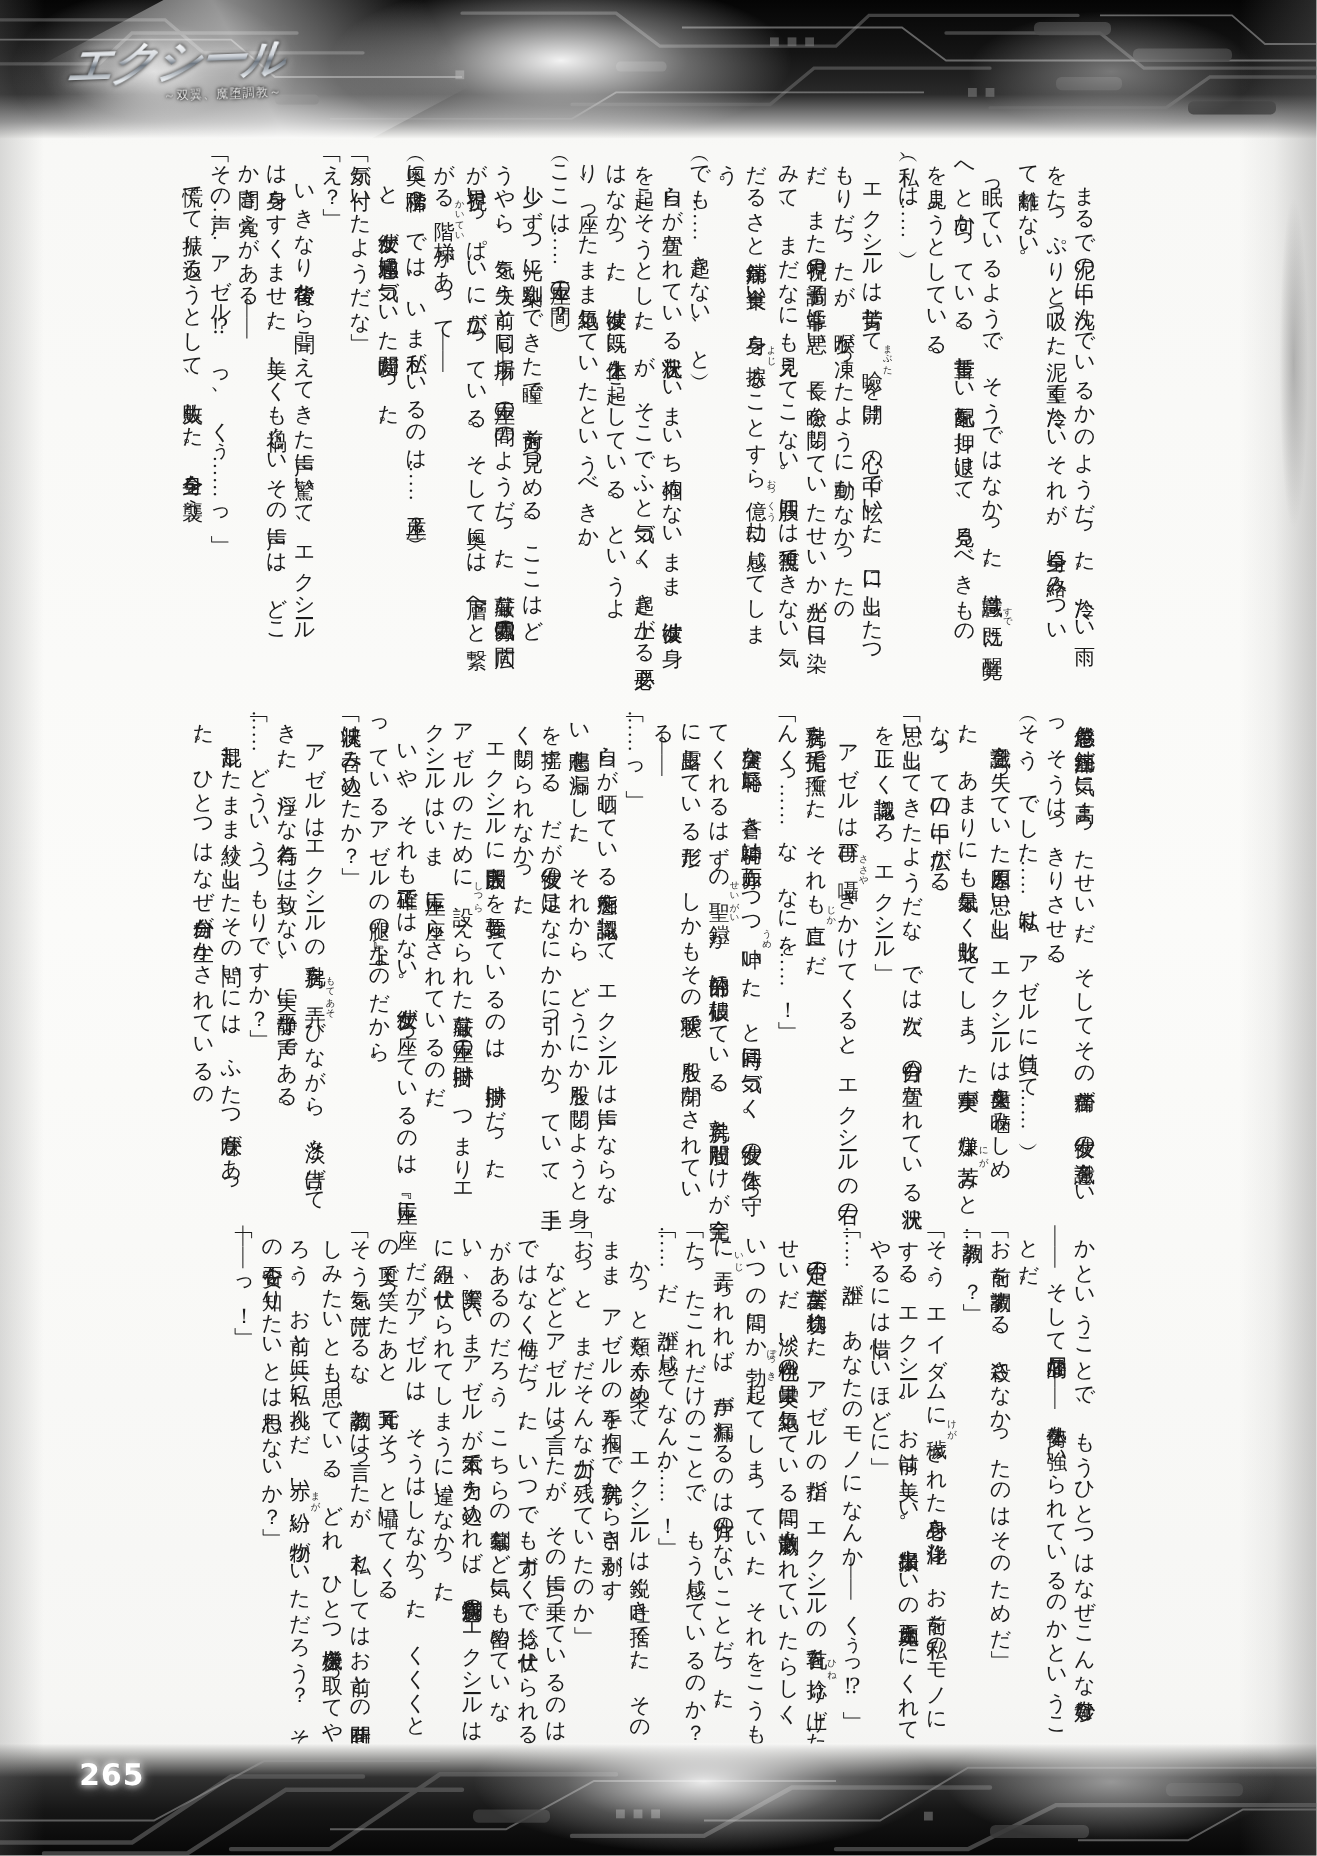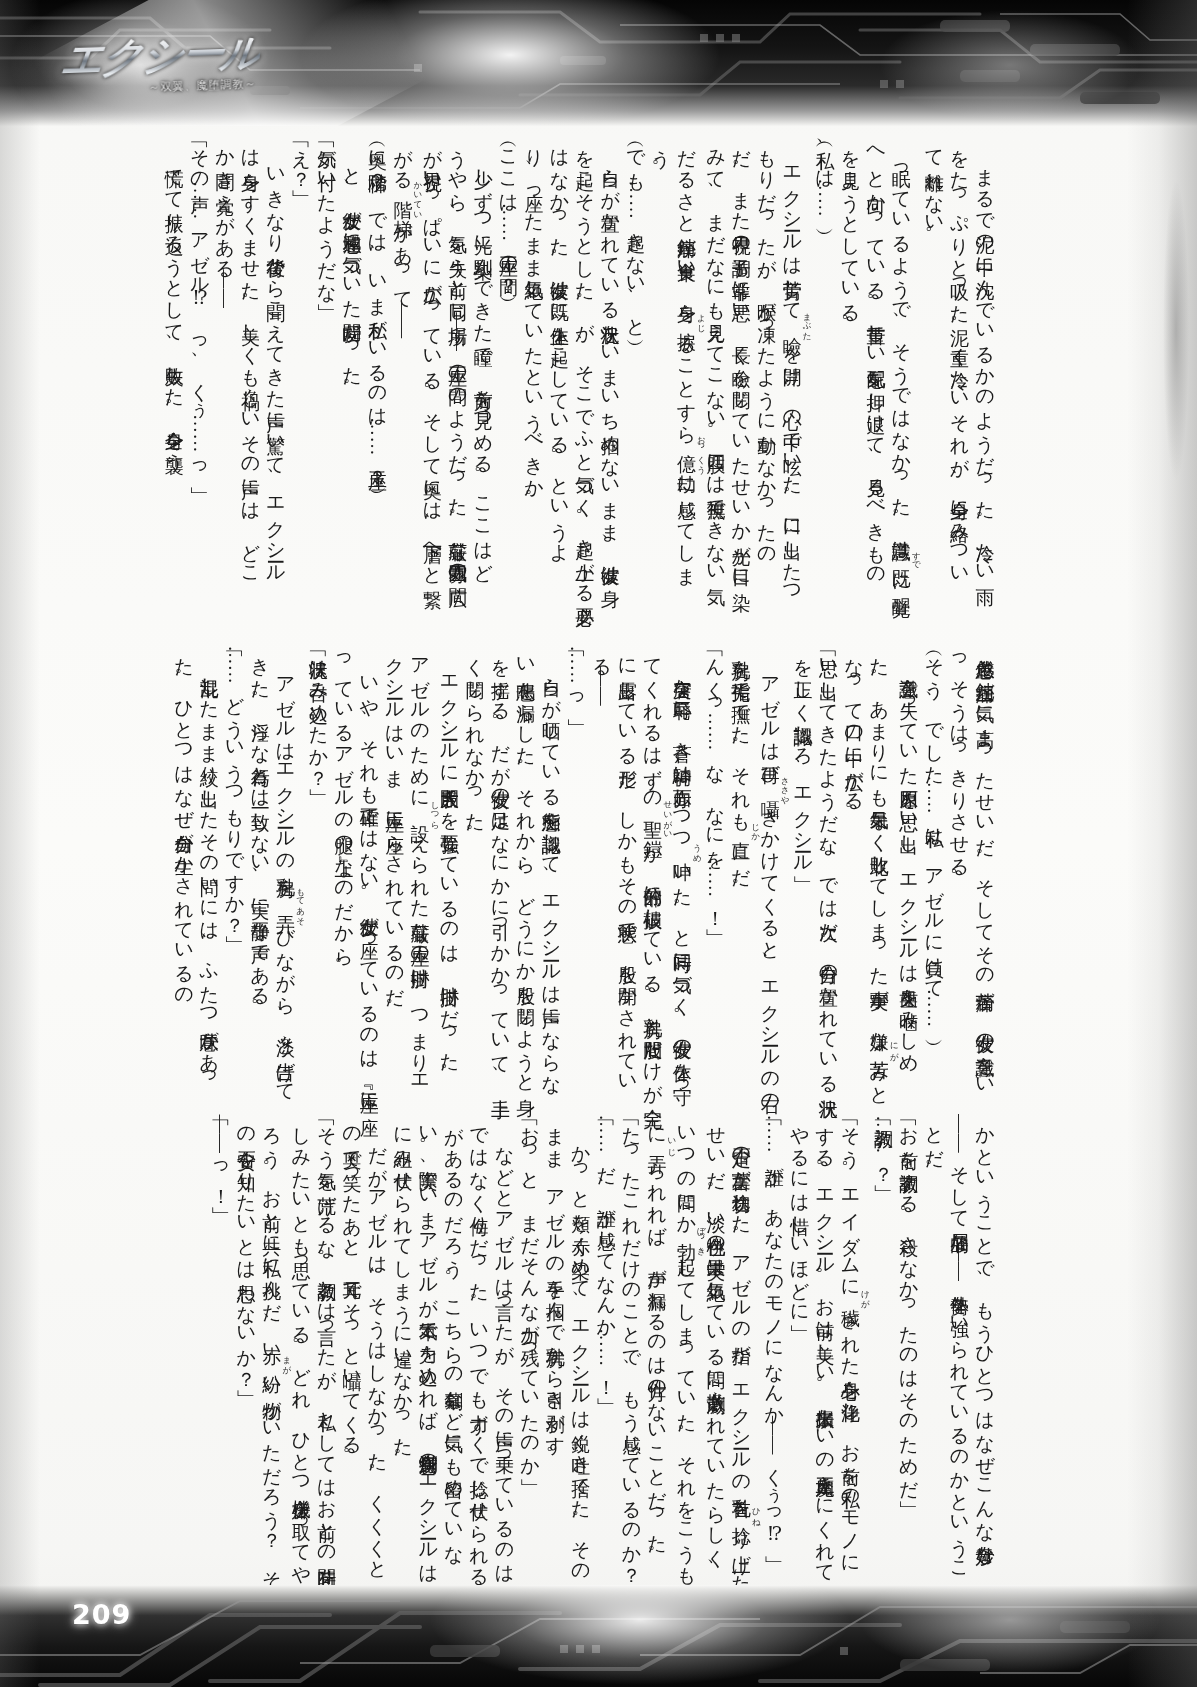--- a/index.html
+++ b/index.html
@@ -196,19 +196,19 @@
       </g>
       <g fill="#8d8d8d" opacity="0.5">
         <rect x="560" y="60" width="8" height="8"></rect>
           <rect x="576" y="60" width="8" height="8"></rect>
         <rect x="592" y="60" width="8" height="8"></rect>
           <rect x="840" y="62" width="8" height="8"></rect>
       </g>
     </svg>
     <div class="flare foot-mid"></div>
     <div class="flare foot-right"></div>
-    <div class="page-number">209</div>
+    <div class="page-number">265</div>
   </div>
 
   <div class="edge-shade left"></div>
   <div class="edge-shade right"></div>
   <div class="smudge"></div>
 </div>
 
 </body></html>

